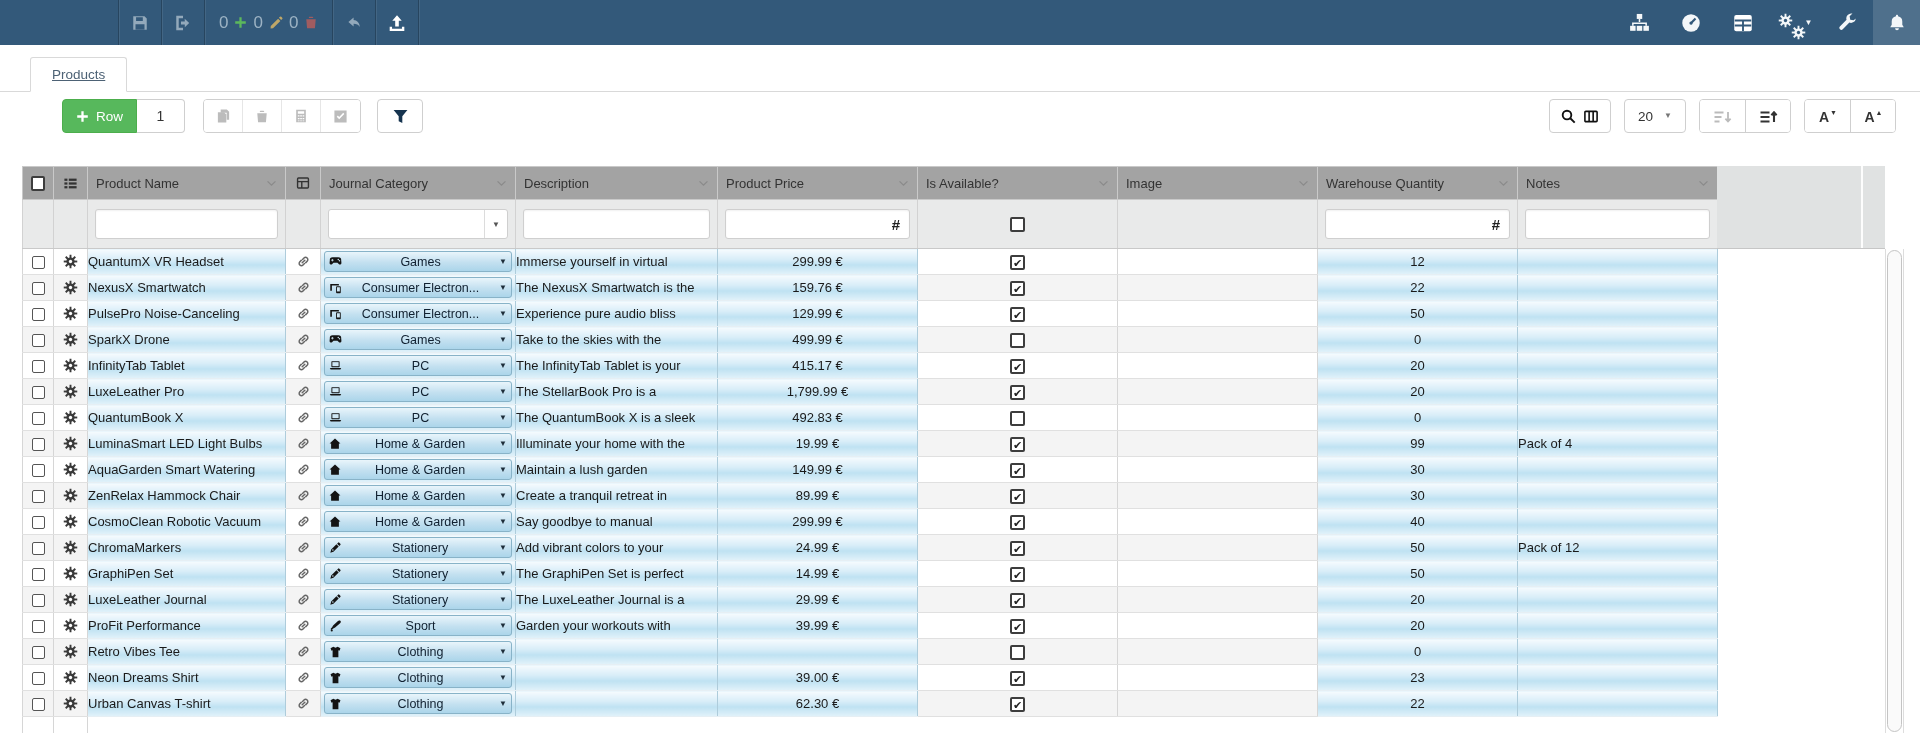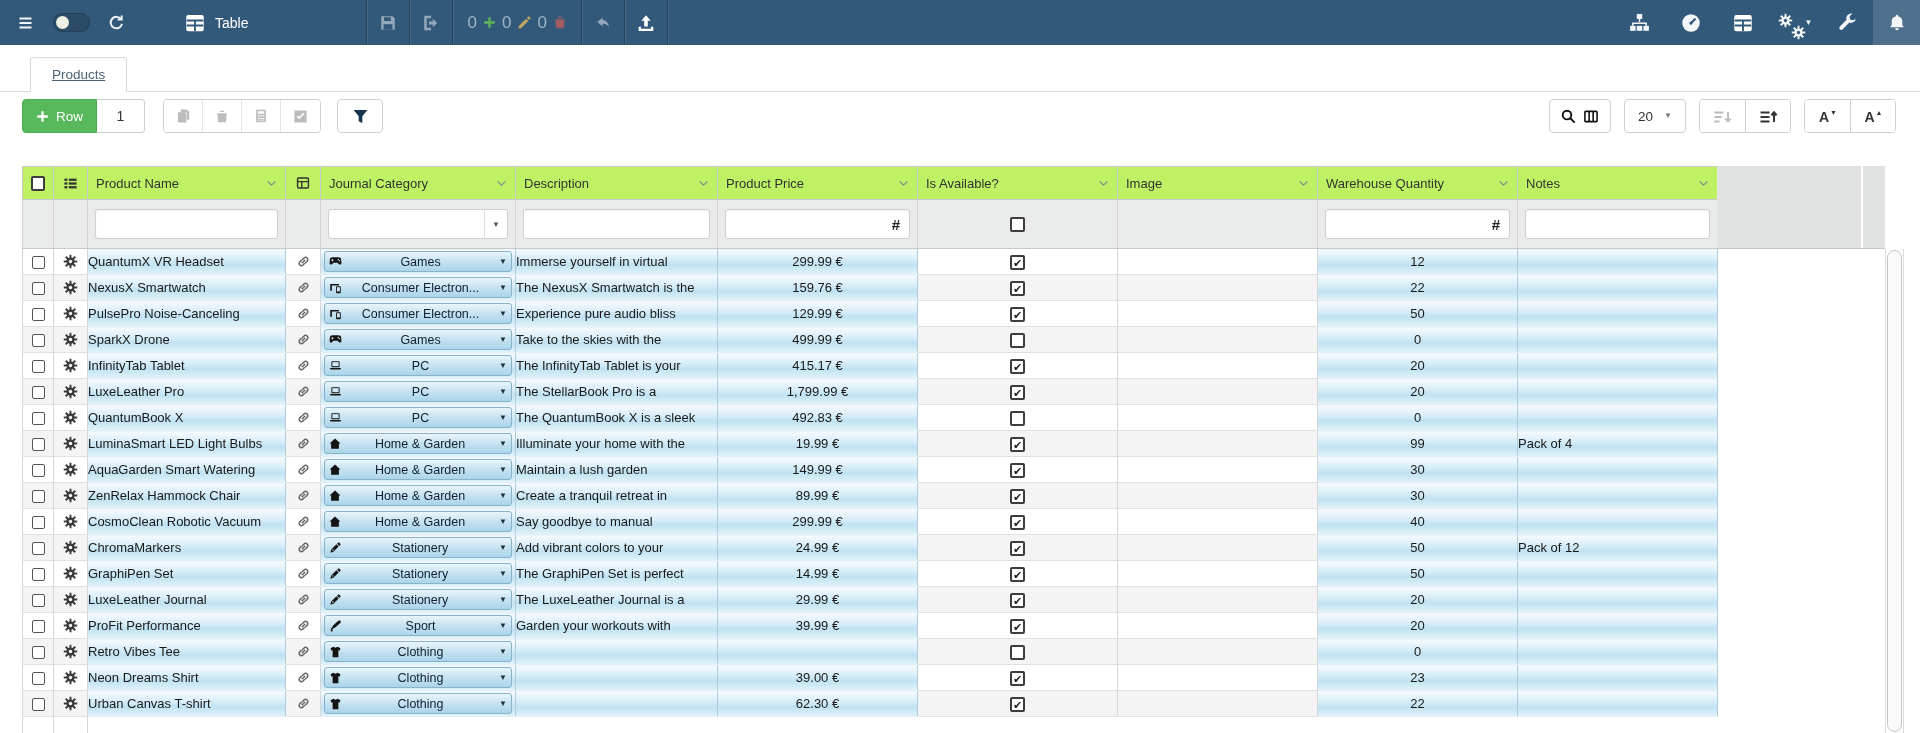--- a/index.html
+++ b/index.html
@@ -37,21 +37,21 @@
   .caret-txt { font-size:8px; line-height:1; }
 
   
   .tabbar { height:47px; position:relative; border-bottom:1px solid #d9d9d9; background:#fff; }
   .tab { position:absolute; left:30px; bottom:-1px; height:35px; padding:0 21px;
     background:#fff; border:1px solid #d9d9d9; border-bottom:1px solid #fff;
     border-radius:3px 3px 0 0; display:flex; align-items:center; cursor:pointer; }
   .tab a { color:#4d6275; text-decoration:underline; font-size:13.5px; }
 
   
-  .toolbar { height:44px; display:flex; align-items:center; padding:4px 24px 0 22px; }
+  .toolbar { height:44px; display:flex; align-items:center; padding:4px 24px 0 22px;margin-left:40px; }
   .btn { background:#fff; border:1px solid #cfcfcf; border-radius:4px; height:34px;
     display:flex; align-items:center; justify-content:center; cursor:pointer; }
   .addrow-group { display:flex; }
   .btn-addrow { background:#57b85c; border:1px solid #4cae4c; border-radius:4px 0 0 4px;
     color:#fff; padding:0 13px; height:34px; display:flex; align-items:center; gap:7px;
     font-size:13.5px; cursor:pointer; }
   .row-num { width:48px; height:34px; border:1px solid #cfcfcf; border-left:none;
     border-radius:0 4px 4px 0; text-align:center; font-size:14px; color:#333;
     font-family:"Liberation Sans", sans-serif; }
   .btngroup { display:flex; border:1px solid #cfcfcf; border-radius:4px; overflow:hidden;
@@ -68,21 +68,21 @@
   .pair .btn + .btn { border-left:1px solid #cfcfcf; }
   .ic-dim { color:#bbb; } .ic-dark { color:#333; }
   .fontbtn { font-weight:bold; font-size:14px; color:#333; position:relative; }
   .fontbtn .tri { font-size:7px; position:relative; top:-5px; left:1px; }
 
   
   .grid-outer { position:relative; margin:30px 0 0 22px; }
   table.grid { border-collapse:collapse; table-layout:fixed; width:1695px; }
   table.grid td, table.grid th { padding:0; overflow:hidden; white-space:nowrap; height:26px; }
   tr.hrow { height:33px; } tr.frow { height:49px; }
-  th.h { background:#bef264; border:1px solid #c9c9c9; border-left:none; font-weight:normal;
+  th.h { background:#a3a3a3; border:1px solid #c9c9c9; border-left:none; font-weight:normal;
     color:#333; font-size:13px; text-align:left; cursor:pointer; }
   th.h:first-child { border-left:1px solid #c9c9c9; }
   .hflex { display:flex; align-items:center; padding:0 8px; gap:4px; }
   .hflex .hlabel { flex:1; overflow:hidden; text-overflow:ellipsis; }
   .hchev { color:#8a8a8a; display:flex; }
   .hcent { justify-content:center; }
   td.f { background:#e9eaea; border-right:1px solid #d2d2d2; border-bottom:1px solid #c9c9c9;
     vertical-align:middle; }
   td.f:first-child { border-left:1px solid #d2d2d2; }
   .fwrap { position:relative; margin:0 7px; }
@@ -133,49 +133,20 @@
     background:#fff; border-left:1px solid #dddddd; border-right:1px solid #dddddd; }
   .vthumb { margin:1px; height:calc(100% - 2px); background:#fafafa;
     border:1px solid #c4c4c4; border-radius:9px; cursor:pointer; }
 
   .ic svg { display:block; }
 </style>
 </head>
 <body>
 
 <header class="topbar">
-  <div class="tb-left">
-    <span class="tb-btn">
-        <span class="ic">
-          <svg width="19" height="16" viewBox="0 0 16 16" stroke="currentColor" stroke-width="2.2" fill="none">
-            <path d="M2 3.5h12M2 8h12M2 12.5h12"></path>
-          </svg>
-        </span>
-      </span>
-    <span class="toggle">
-        <span class="knob"></span>
-      </span>
-    <span class="tb-btn">
-        <span class="ic">
-          <svg width="17" height="17" viewBox="0 0 16 16" fill="none" stroke="currentColor" stroke-width="1.8">
-            <path d="M13.2 9.3A5.4 5.4 0 1 1 12.4 5"></path>
-            <path d="M12.9 1.4v3.8H9.1"></path>
-          </svg>
-        </span>
-      </span>
-    <div class="tb-app">
-      <span class="ic">
-          <svg width="20" height="20" viewBox="0 0 16 16">
-            <rect x="1" y="1.5" width="14" height="13" rx="1.6" fill="#fff"></rect>
-            <path d="M1.4 6h13.2M1.4 10h13.2M8 6v8.3" stroke="#33597a" stroke-width="1.5"></path>
-          </svg>
-        </span>
-      <span>Table</span>
-    </div>
-  </div>
   <div class="tb-actions">
     <div class="vsep"></div>
     <span class="abtn dim">
         <span class="ic">
           <svg width="18" height="18" viewBox="0 0 16 16" fill="currentColor">
             <path fill-rule="evenodd" d="M2 2h10l2 2v10H2zM4.5 2.8v3.4h6V2.8zM4 9.2h8v4.6H4z"></path>
           </svg>
         </span>
       </span>
     <div class="vsep"></div>

